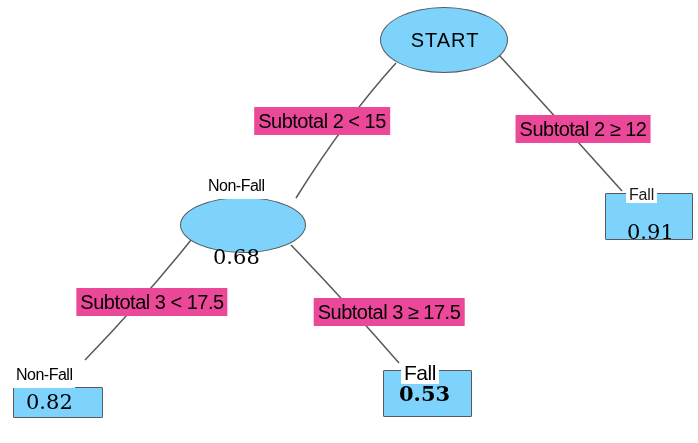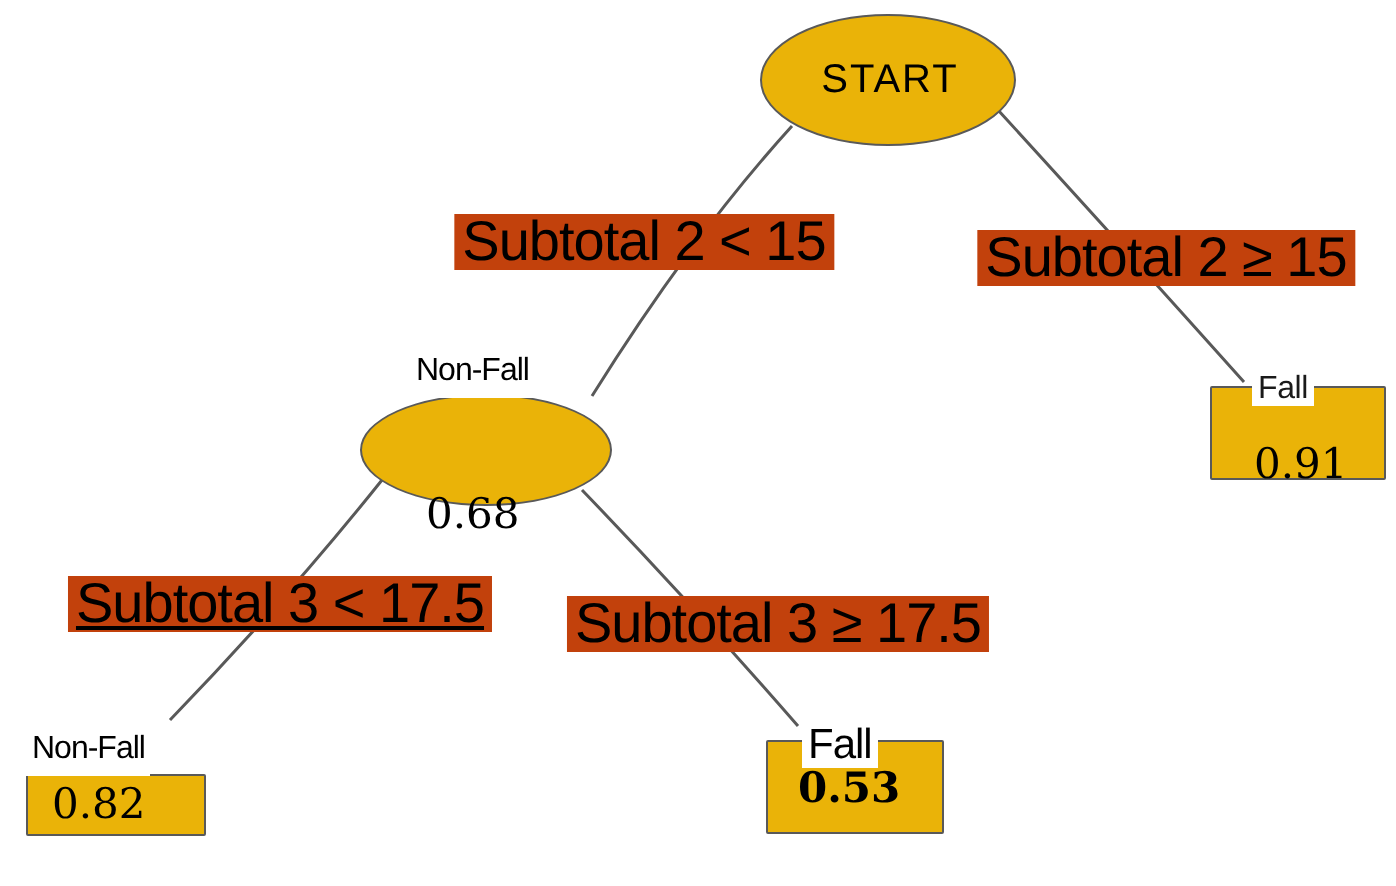--- a/index.html
+++ b/index.html
@@ -20,21 +20,21 @@
     position: absolute;
     left: 0;
     top: 0;
     width: 698px;
     height: 443px;
     z-index: 1;
   }
   .node {
     position: absolute;
     box-sizing: border-box;
-    background: #eab308;
+    background: #7dd3fc;
     border: 1.6px solid #595959;
     z-index: 2;
   }
   .ellipse { border-radius: 50%; }
   .rect { border-radius: 1px; }
   .node-label {
     position: absolute;
     white-space: nowrap;
     background: #ffffff;
     padding: 0 3px;
@@ -53,23 +53,23 @@
     position: absolute;
     white-space: nowrap;
     font-family: "DejaVu Serif", serif;
     font-size: 21px;
     line-height: 24px;
     z-index: 3;
   }
   .edge-label {
     position: absolute;
     white-space: nowrap;
-    background: #c2410c;
+    background: #ec4899;
     padding: 0 4px;
-    font-size: 28px;
+    font-size: 20px;
     letter-spacing: -0.5px;
     line-height: 28px;
     transform: translate(-50%, -50%);
     z-index: 3;
   }
   
   #node-start   { left: 380px; top: 7px;   width: 128px; height: 66px; }
   #start-label  { left: 0; top: 19px; width: 128px; text-align: center;
                   font-size: 20px; letter-spacing: 1px; line-height: 26px;
                   background: transparent; position: absolute; z-index: 3; }
@@ -80,37 +80,37 @@
   #fall-right-label { left: 20px; top: -8px; }
   #fall-right-prob  { left: 21px; top: 26px; }
   #leaf-nonfall { left: 13px; top: 387px; width: 90px; height: 31px; }
   #nonfall-leaf-label { left: -1px; top: -26px; }
   #nonfall-leaf-prob  { left: 12px; top: 2px; }
   #leaf-fall-mid { left: 383px; top: 370px; width: 89px; height: 47px; }
   #fall-mid-label { left: 17px; top: -9px; }
   #fall-mid-prob  { left: 15px; top: 11px; font-weight: bold; }
   #edge-label-1 { left: 322px; top: 121px; }
   #edge-label-2 { left: 583px; top: 129px; }
-  #edge-label-3 { left: 140px; top: 302px; text-decoration: underline; }
+  #edge-label-3 { left: 152px; top: 302px; }
   #edge-label-4 { left: 389px; top: 312px; }
 </style>
 </head>
 <body>
 
 <div id="stage">
 
   <svg id="edges" viewBox="0 0 698 443" xmlns="http://www.w3.org/2000/svg">
     <path d="M396,63 Q346,118 296,198" fill="none" stroke="#595959" stroke-width="1.5"></path>
     <path d="M499,55 Q553,114 622,191" fill="none" stroke="#595959" stroke-width="1.5"></path>
     <path d="M191,240 Q143,300 85,360" fill="none" stroke="#595959" stroke-width="1.5"></path>
     <path d="M291,245 Q345,301 399,363" fill="none" stroke="#595959" stroke-width="1.5"></path>
   </svg>
 
   <div class="edge-label" id="edge-label-1">Subtotal 2 &lt; 15</div>
-  <div class="edge-label" id="edge-label-2">Subtotal 2 ≥ 15</div>
+  <div class="edge-label" id="edge-label-2">Subtotal 2 ≥ 12</div>
   <div class="edge-label" id="edge-label-3">Subtotal 3 &lt; 17.5</div>
   <div class="edge-label" id="edge-label-4">Subtotal 3 ≥ 17.5</div>
 
   <div class="node ellipse" id="node-start">
     <div id="start-label">START</div>
   </div>
 
   <div class="node ellipse" id="node-nonfall">
     <div class="node-label" id="nonfall-label">Non-Fall</div>
     <div class="prob" id="nonfall-prob">0.68</div>

